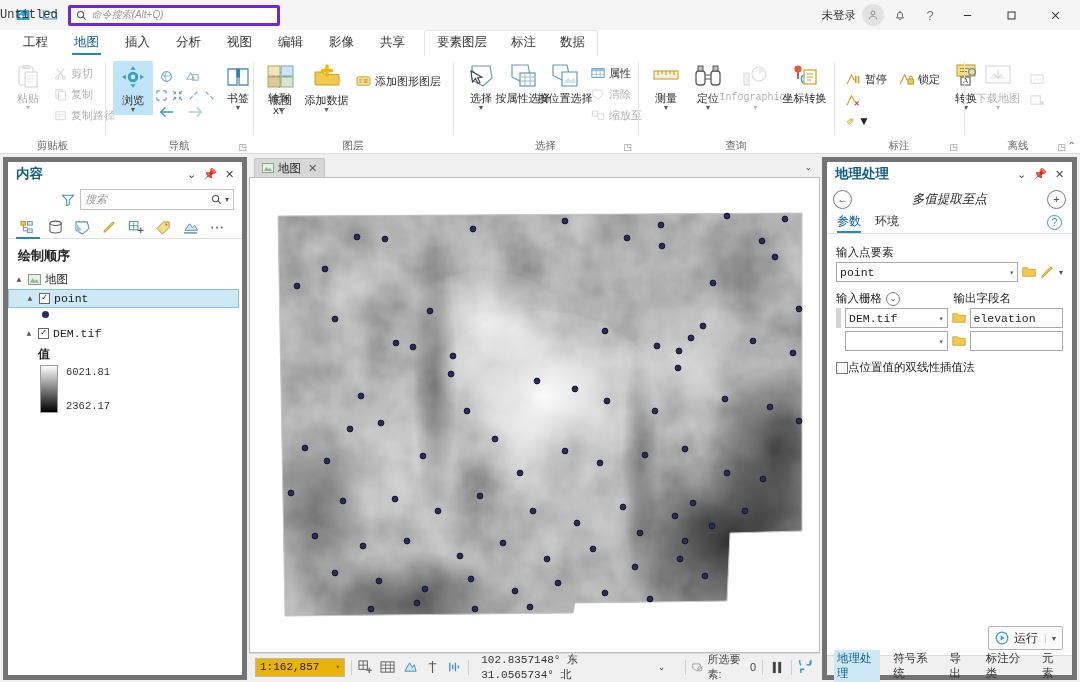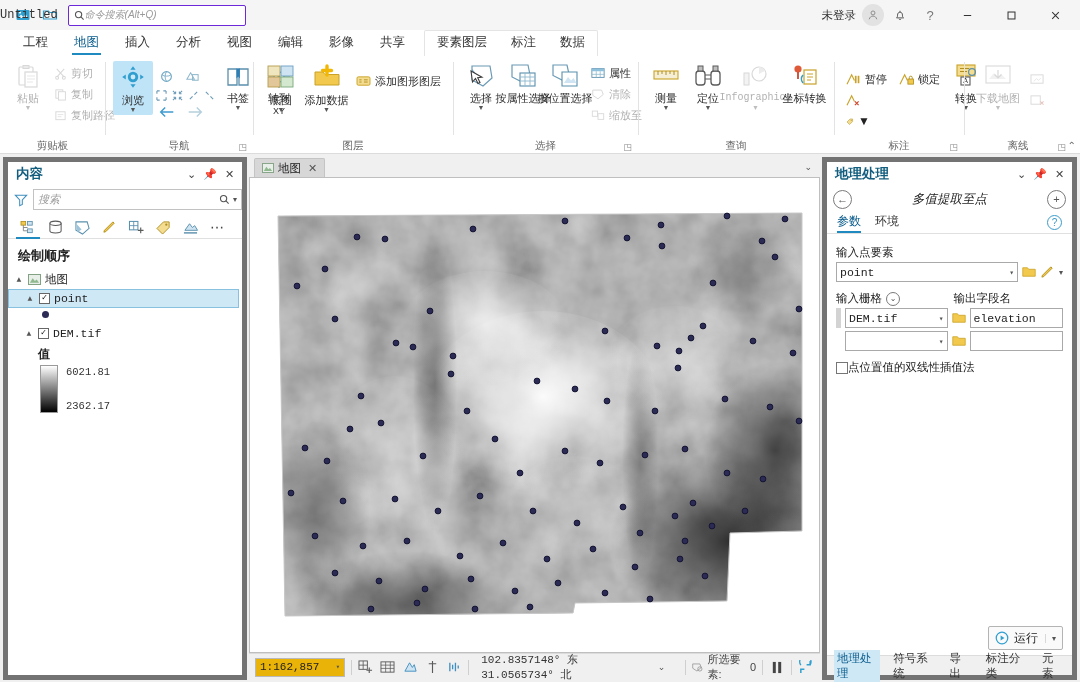--- a/index.html
+++ b/index.html
@@ -12,22 +12,22 @@
   .app { width:1080px; height:682px; position:relative; background:#fff; display:flex; flex-direction:column; }
 
   
   .titlebar { height:30px; background:#f5f5f5; display:flex; align-items:center; padding:0 2px; position:relative; flex:none;}
   .qat { display:flex; align-items:center; gap:1px; padding-left:8px; }
   .qat-btn { width:26px; height:24px; display:flex; align-items:center; justify-content:center; border-radius:3px; cursor:default; }
   .qat-caret { width:12px; height:24px; display:flex; align-items:center; justify-content:center; font-size:8px; color:#555; }
   .title-center { position:absolute; left:0; right:0; display:flex; align-items:center; justify-content:flex-start; gap:10px; pointer-events:none;}
   .title-center > * { pointer-events:auto; }
   .doc-title { font-size:12px; color:#333; font-family:"Liberation Mono", monospace; }
-  .searchbox { width:178px; height:21px; border:1px solid #6d28d9; background:#fff; border-radius:2px;
-               display:flex; align-items:center; padding:0 5px; }
+  .searchbox { width:212px; height:21px; border:3px solid #6d28d9; background:#fff; border-radius:2px;
+               display:flex; align-items:center; padding:0 5px; gap:5px; }
   .searchbox .ph { font-size:10px; color:#9a9a9a; font-style:italic; }
   .titleright { margin-left:auto; display:flex; align-items:center; gap:2px; padding-right:2px; }
   .signin { font-size:11.5px; color:#333; margin-right:4px; }
   .avatar { width:22px; height:22px; border-radius:50%; background:#e2e2e2; display:flex; align-items:center; justify-content:center; }
   .ic-btn { width:28px; height:24px; display:flex; align-items:center; justify-content:center; border-radius:2px; }
   .wbtn { width:42px; height:30px; display:flex; align-items:center; justify-content:center; }
 
   
   .tabstrip { height:26px; background:#fff; display:flex; align-items:flex-end; padding-left:10px; position:relative; flex:none; }
   .tab { padding:3px 13px 5px; font-size:12.5px; color:#333; position:relative; cursor:default; }
@@ -59,21 +59,21 @@
 
   
   .pane { background:#fff; border:5px solid #737373; display:flex; flex-direction:column; }
   .pane-head { height:24px; display:flex; align-items:center; padding:0 4px 0 8px; background:#fff; flex:none;}
   .pane-title { font-size:13.5px; color:#135e7e; font-weight:bold; }
   .pane-head-btns { margin-left:auto; display:flex; align-items:center; gap:2px; }
   .phb { width:17px; height:17px; display:flex; align-items:center; justify-content:center; color:#444; font-size:11px; border-radius:2px;}
 
   
   .leftpane { width:244px; margin:3px 2px 2px 3px; }
-  .cts-search { display:flex; align-items:center; gap:5px; padding:3px 0 2px 6px; }
+  .cts-search { display:flex; align-items:center; gap:5px; padding:3px 8px 2px 6px;margin-left:47px; }
   .cts-input { flex:1; height:21px; border:1px solid #c2c2c2; background:#fff; display:flex; align-items:center; padding:0 4px; gap:3px;}
   .cts-input .ph { flex:1; font-size:11px; color:#9b9b9b; font-style:italic; }
   .cts-tools { display:flex; align-items:center; gap:3px; padding:4px 8px 0; border-bottom:1px solid #e0e0e0; position:relative;}
   .ctool { width:24px; height:22px; display:flex; align-items:center; justify-content:center; border-radius:2px; }
   .ctool.active:after { content:""; position:absolute; left:8px; width:24px; bottom:-1px; height:2px; background:#1f8ac0; }
   .toc { flex:1; overflow:hidden; padding:6px 0 0 0; }
   .toc-head { font-size:13px; font-weight:bold; color:#222; padding:2px 0 5px 10px; }
   .toc-row { display:flex; align-items:center; gap:4px; height:19px; padding-left:6px; font-size:11.5px; font-family:"Liberation Mono", monospace; }
   .toc-row.sel { background:#cfe8f6; border:1px solid #88c0e0; margin-right:3px; }
   .arr { width:10px; font-size:8px; color:#555; text-align:center; }

